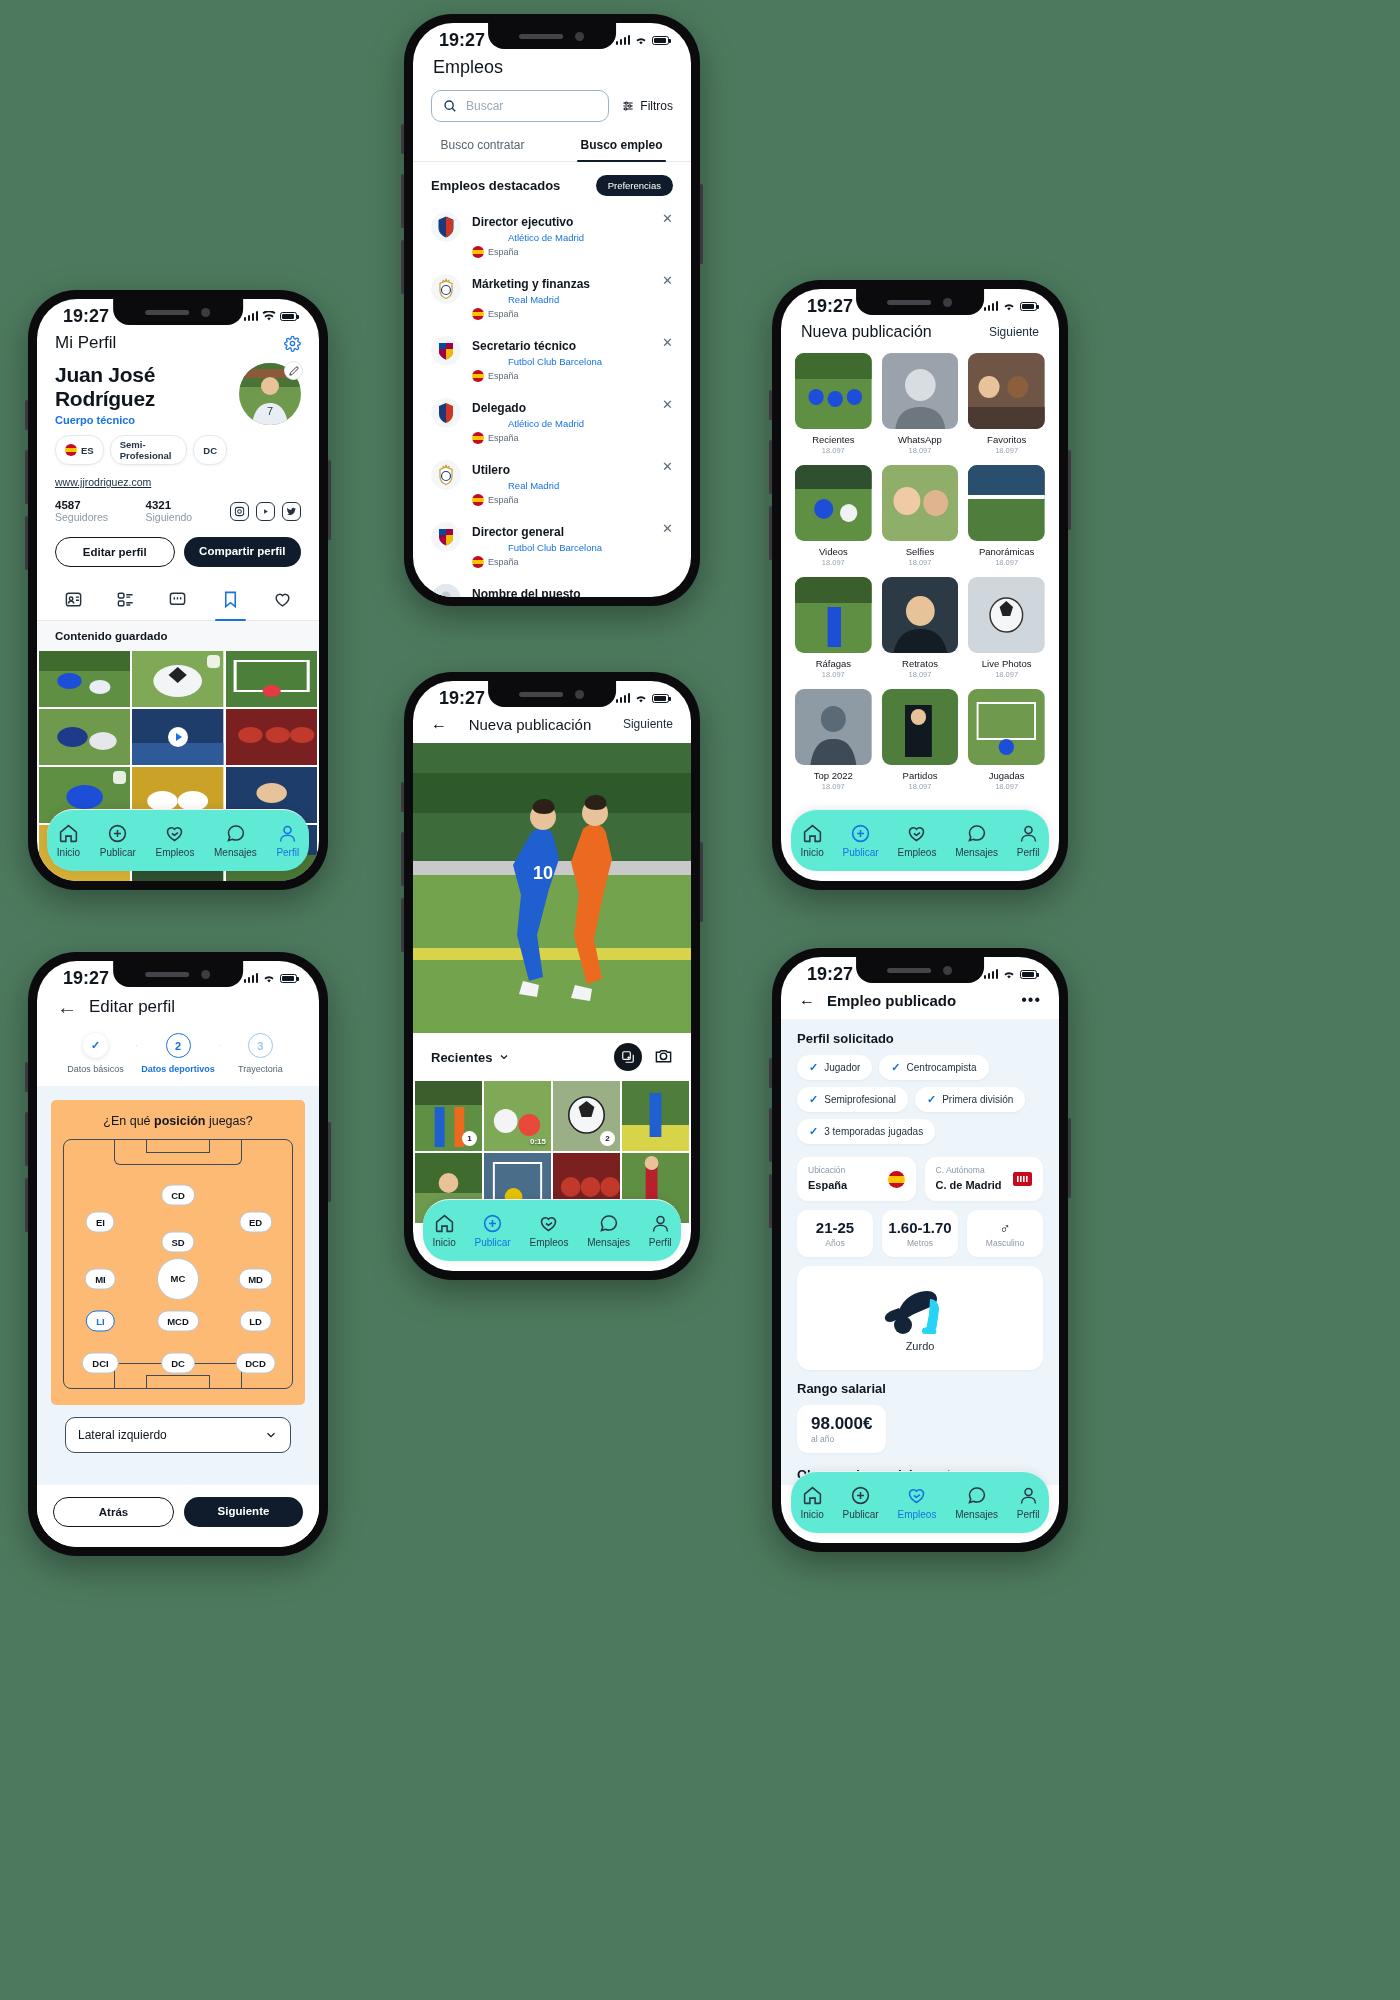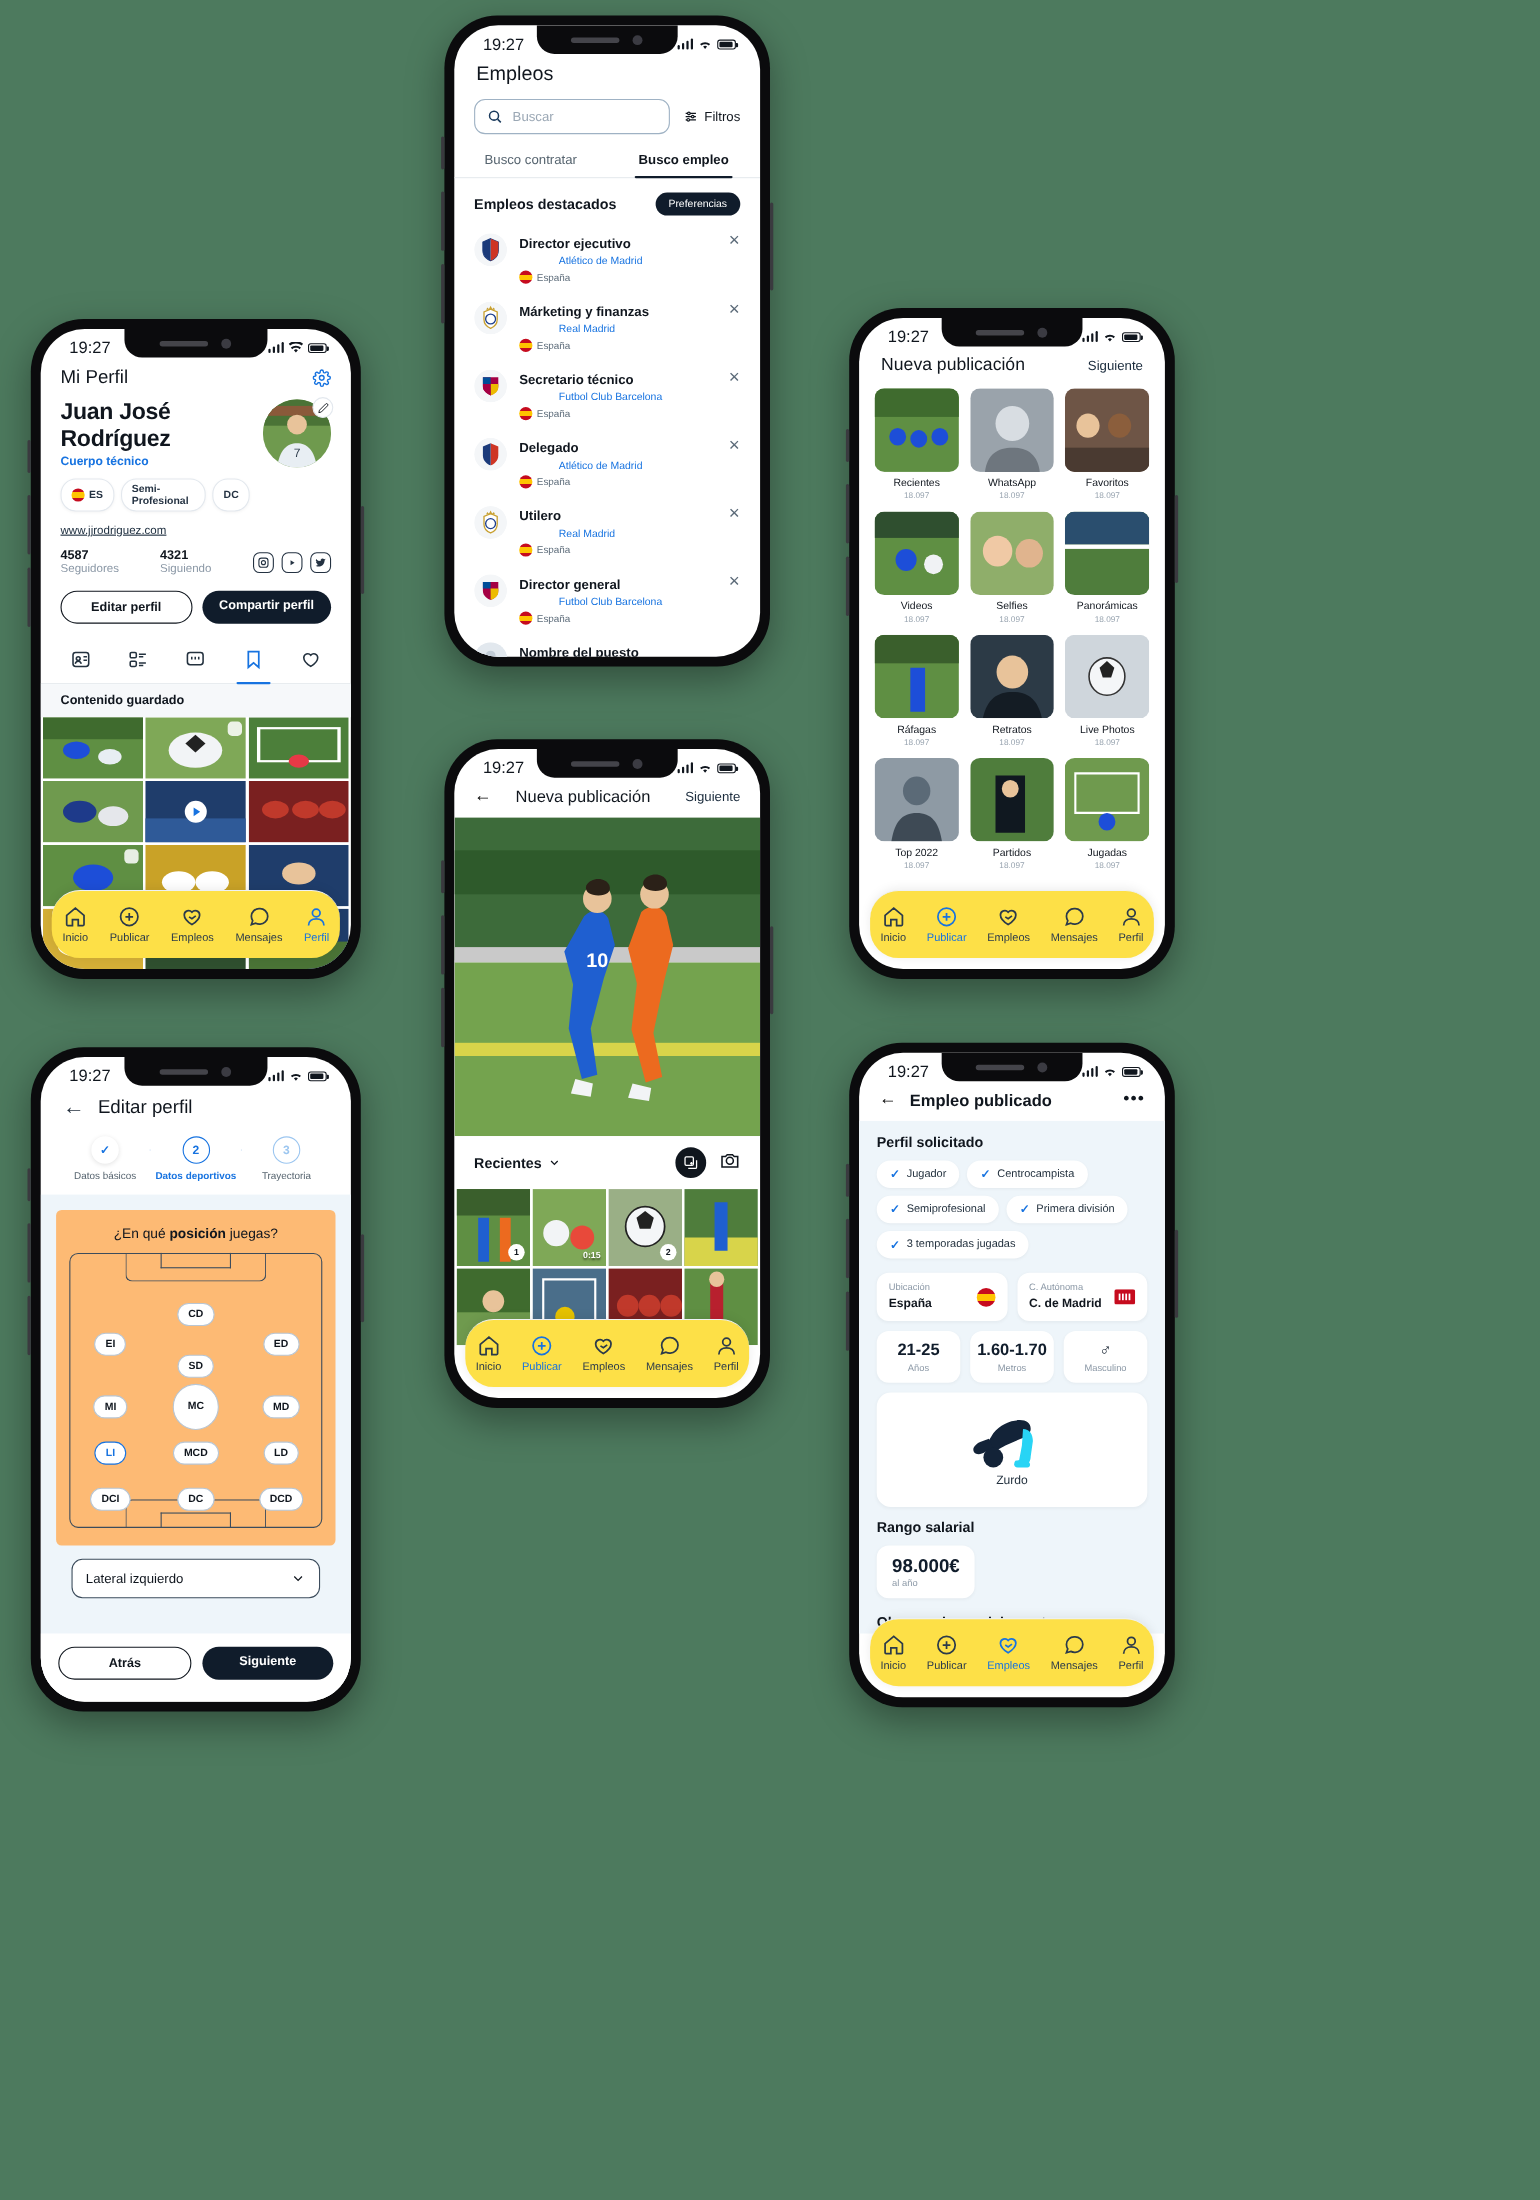--- a/index.html
+++ b/index.html
@@ -34,41 +34,41 @@
   .notch {
     position: absolute; top: 0; left: 50%; transform: translateX(-50%);
     width: 46%; height: 26px; background: #0b0b0d;
     border-bottom-left-radius: 16px; border-bottom-right-radius: 16px;
     z-index: 30; display: flex; align-items: center; justify-content: center; gap: 12px;
   }
   .notch .speaker { width: 44px; height: 5px; background: #44444a; border-radius: 3px; }
   .notch .cam { width: 9px; height: 9px; background: #3b3b42; border-radius: 50%; }
   .statusbar {
     height: 30px; display: flex; align-items: center; justify-content: space-between;
-    padding: 4px 22px 0 26px; font-size: 15px; font-weight: normal; color: #10161e;
+    padding: 4px 22px 0 26px; font-size: 18px; font-weight: bold; color: #10161e;
     position: relative; z-index: 31;
   }
   .sb-right { display: flex; align-items: center; gap: 4px; }
   .bars { display: flex; align-items: flex-end; gap: 1.5px; height: 10px; }
   .bars i { width: 2.5px; background: #10161e; border-radius: 1px; display:block; }
   .bars i:nth-child(1){height:4px} .bars i:nth-child(2){height:6px}
   .bars i:nth-child(3){height:8px} .bars i:nth-child(4){height:10px}
   .batt { width: 17px; height: 9px; border: 1.3px solid #10161e; border-radius: 2.5px; position: relative; }
   .batt::after { content:""; position:absolute; right:-3px; top:2.5px; width:1.8px; height:4px; background:#10161e; border-radius:0 1px 1px 0; }
   .batt i { position:absolute; left:1px; top:1px; bottom:1px; width:12px; background:#10161e; border-radius:1px; display:block; }
 
   
   .nav-title { font-size: 17px; color: #10161e; }
   .hdr { display:flex; align-items:center; padding: 6px 20px 12px; gap: 12px; }
   .hdr .back { font-size: 20px; color:#1d2a38; line-height:1; }
 
   
   .tabbar {
     position: absolute; left: 10px; right: 10px; bottom: 10px; height: 62px;
-    background: #fde047; border-radius: 26px; display: flex; align-items: center;
+    background: #5eead4; border-radius: 26px; display: flex; align-items: center;
     justify-content: space-around; box-shadow: 0 -1px 10px rgba(0,0,0,.08);
     border-top: 1px solid #eef1f4; z-index: 20;
   }
   .tab { display:flex; flex-direction:column; align-items:center; gap:3px; color:#2b3a4a; }
   .tab span { font-size: 10px; }
   .tab.active { color: #1773e0; }
   .tab svg { width: 21px; height: 21px; }
 
   
   #p-profile { left: 28px; top: 290px; width: 300px; height: 600px; }

